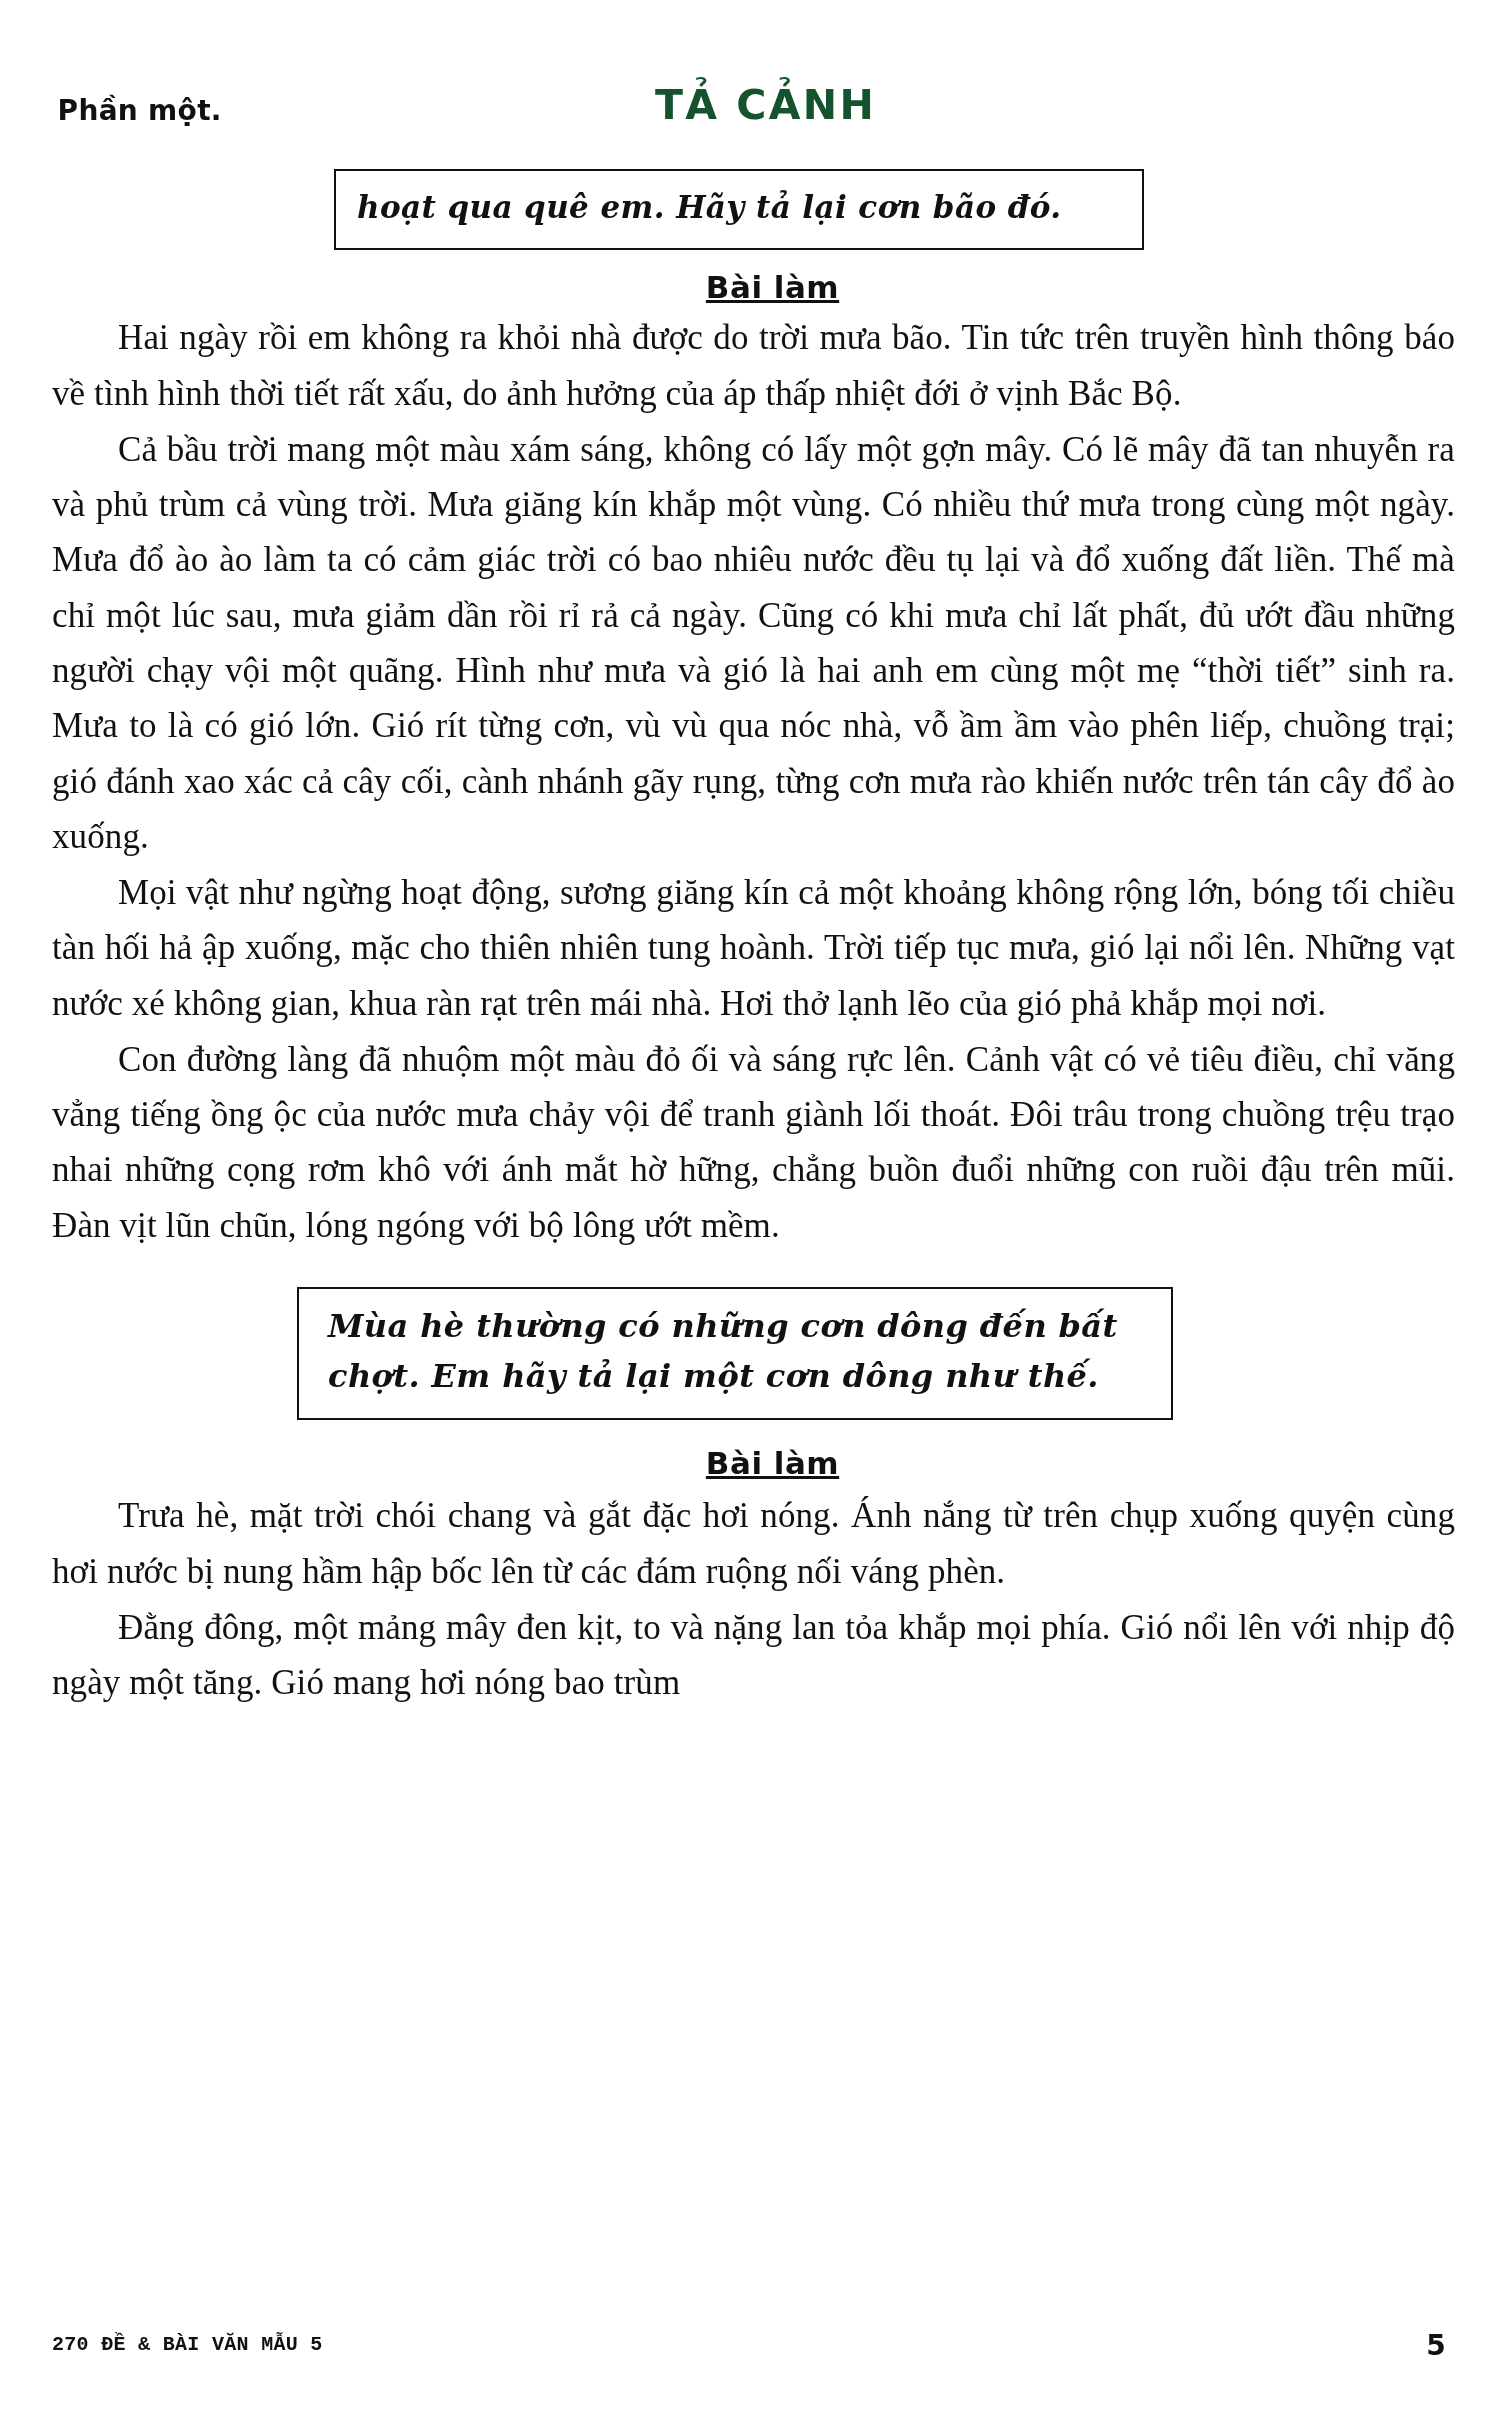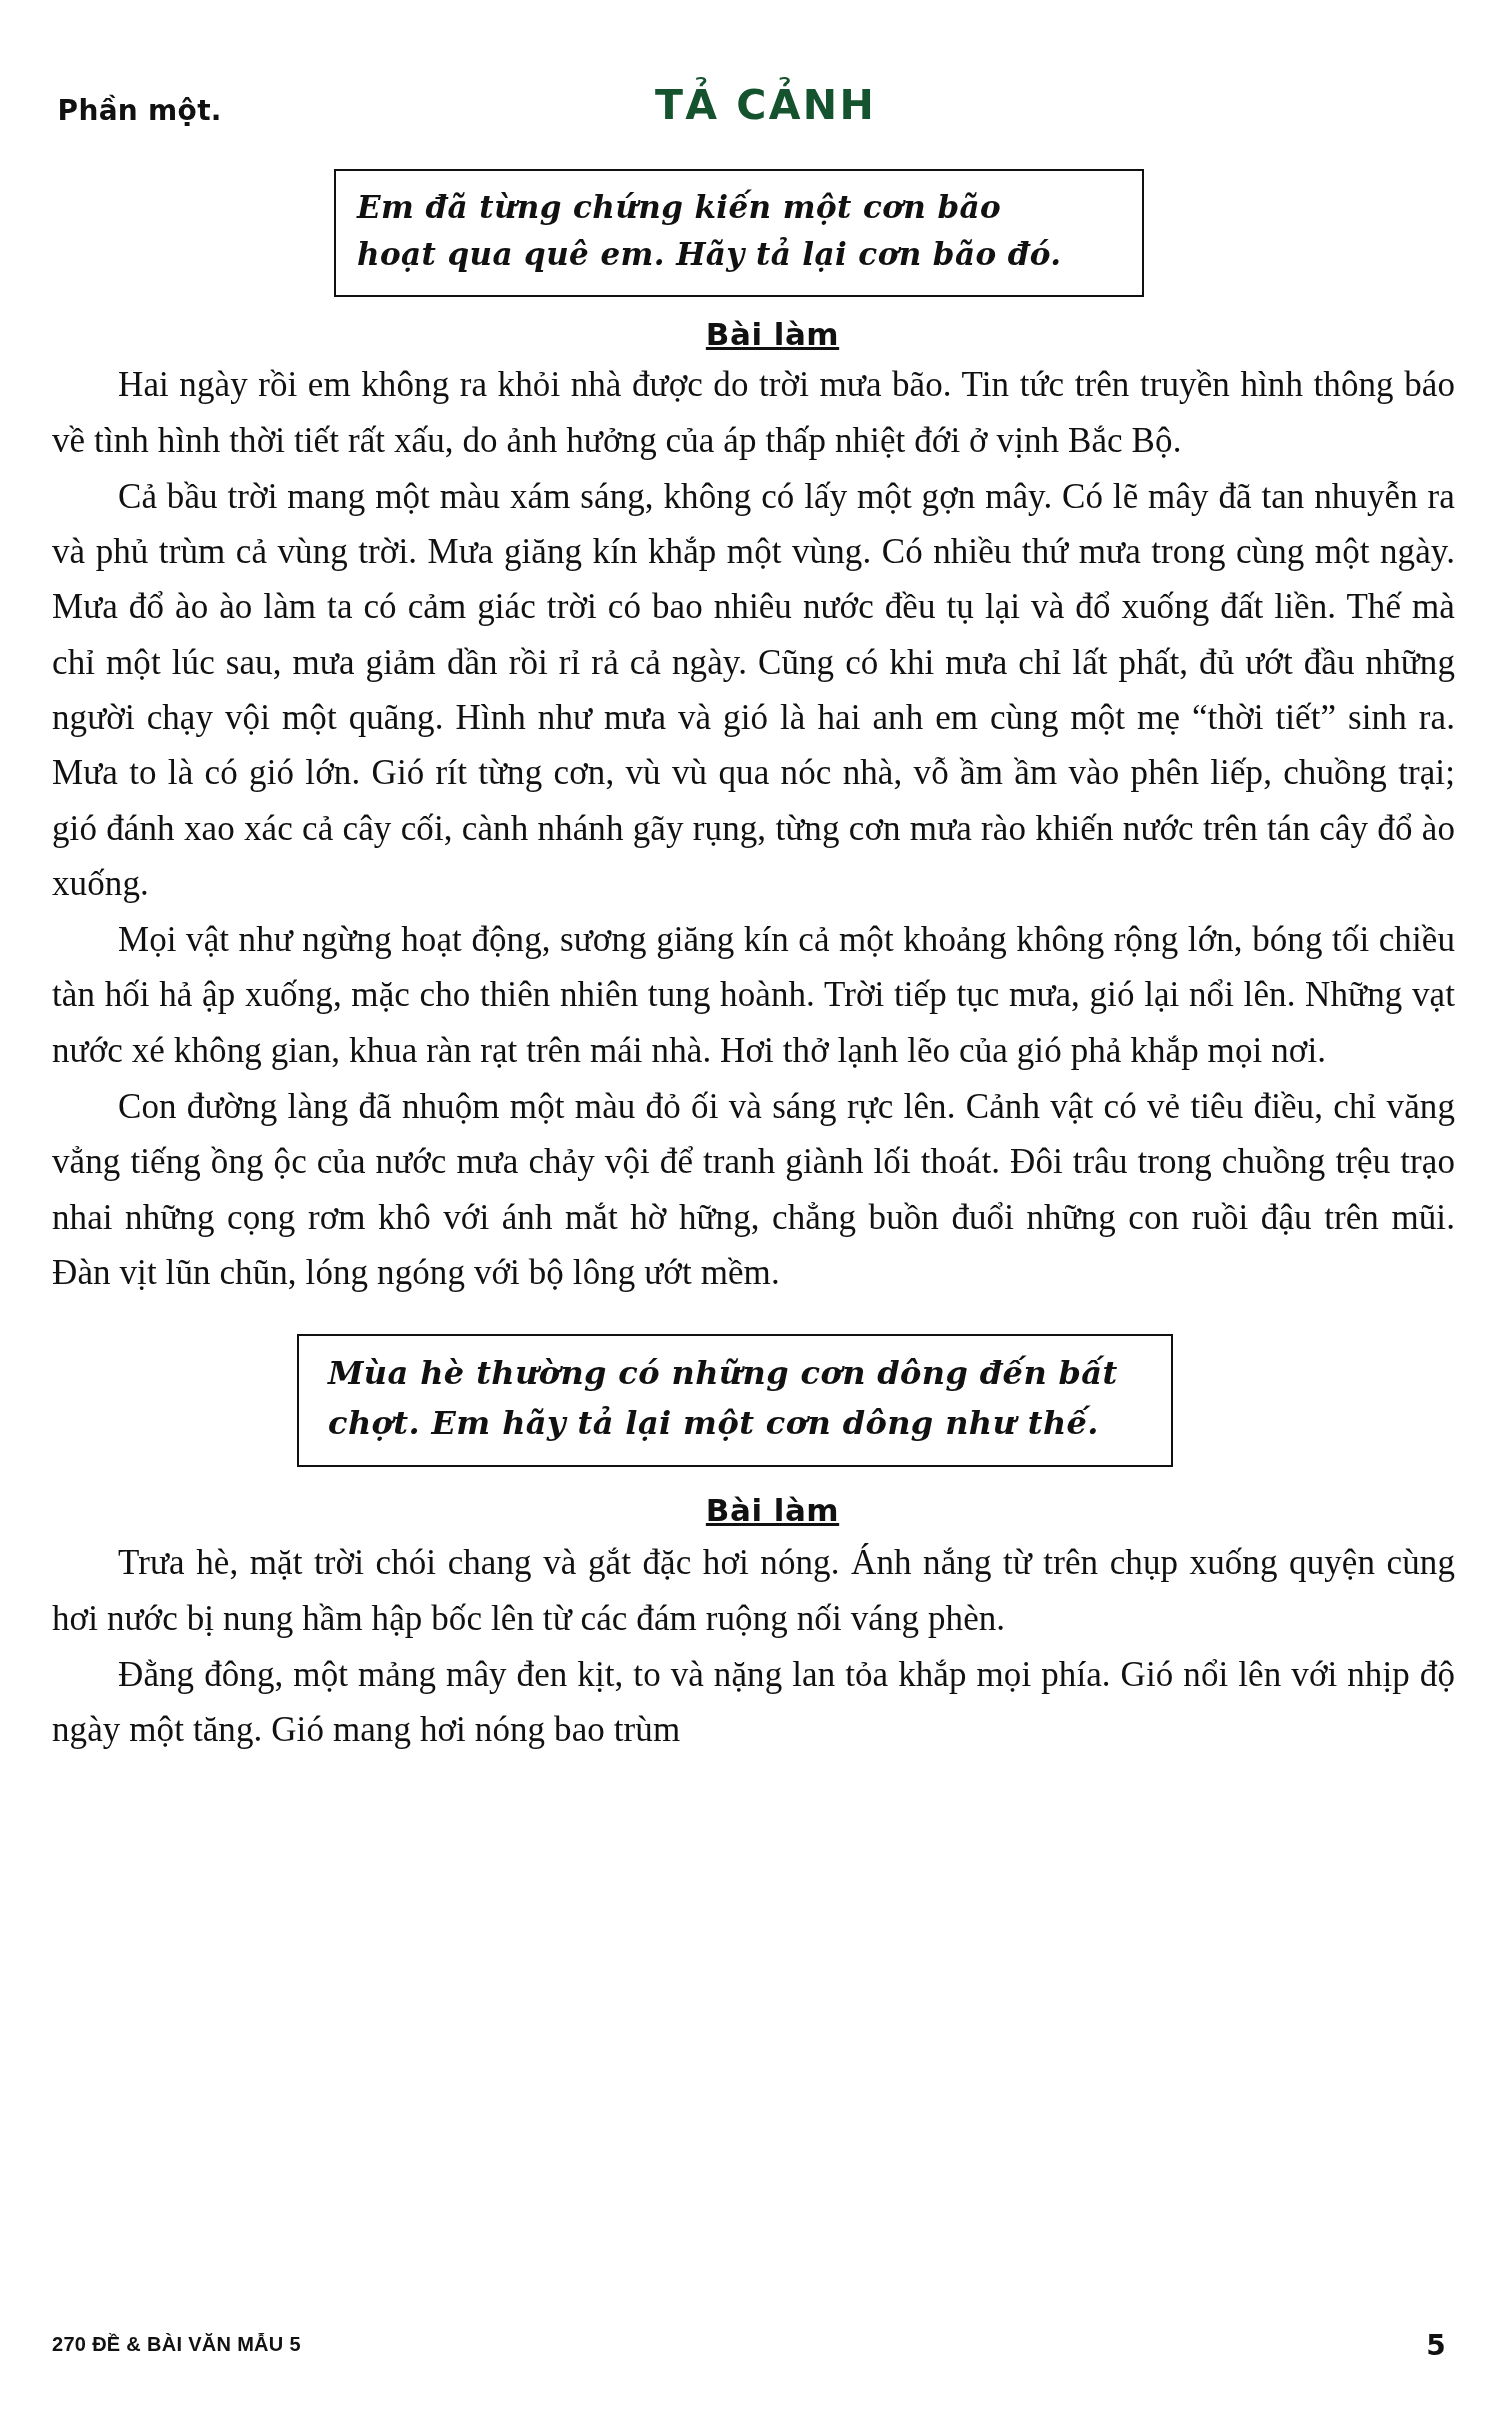--- a/index.html
+++ b/index.html
@@ -119,21 +119,21 @@
     position: absolute;
     left: 52px;
     right: 52px;
     bottom: 55px;
     height: 38px;
   }
   .footer-left {
     position: absolute;
     left: 0;
     bottom: 0;
-    font-family: Liberation Sans, sans-serif;
+    font-family: Liberation Mono, monospace;
     font-weight: bold;
     font-size: 20px;
     letter-spacing: 0.3px;
     color: #111;
   }
   .footer-right {
     position: absolute;
     right: 9.4px;
     bottom: -5.6px;
     font-family: "DejaVu Sans", sans-serif;
@@ -147,21 +147,20 @@
 
 <div class="page">
   <div class="content">
 
     <div class="header-row">
       <div class="part-label">Phần một.</div>
       <div class="section-title">TẢ CẢNH</div>
     </div>
 
     <div class="prompt-box first">
-      <div class="prompt-line">Em đã từng chứng kiến một cơn bão</div>
       <div class="prompt-line">hoạt qua quê em. Hãy tả lại cơn bão đó.</div>
     </div>
 
     <div class="bailam">Bài làm</div>
 
     <p class="para">Hai ngày rồi em không ra khỏi nhà được do trời mưa bão. Tin tức trên truyền hình thông báo về tình hình thời tiết rất xấu, do ảnh hưởng của áp thấp nhiệt đới ở vịnh Bắc Bộ.</p>
     <p class="para">Cả bầu trời mang một màu xám sáng, không có lấy một gợn mây. Có lẽ mây đã tan nhuyễn ra và phủ trùm cả vùng trời. Mưa giăng kín khắp một vùng. Có nhiều thứ mưa trong cùng một ngày. Mưa đổ ào ào làm ta có cảm giác trời có bao nhiêu nước đều tụ lại và đổ xuống đất liền. Thế mà chỉ một lúc sau, mưa giảm dần rồi rỉ rả cả ngày. Cũng có khi mưa chỉ lất phất, đủ ướt đầu những người chạy vội một quãng. Hình như mưa và gió là hai anh em cùng một mẹ “thời tiết” sinh ra. Mưa to là có gió lớn. Gió rít từng cơn, vù vù qua nóc nhà, vỗ ầm ầm vào phên liếp, chuồng trại; gió đánh xao xác cả cây cối, cành nhánh gãy rụng, từng cơn mưa rào khiến nước trên tán cây đổ ào xuống.</p>
     <p class="para">Mọi vật như ngừng hoạt động, sương giăng kín cả một khoảng không rộng lớn, bóng tối chiều tàn hối hả ập xuống, mặc cho thiên nhiên tung hoành. Trời tiếp tục mưa, gió lại nổi lên. Những vạt nước xé không gian, khua ràn rạt trên mái nhà. Hơi thở lạnh lẽo của gió phả khắp mọi nơi.</p>
     <p class="para">Con đường làng đã nhuộm một màu đỏ ối và sáng rực lên. Cảnh vật có vẻ tiêu điều, chỉ văng vẳng tiếng ồng ộc của nước mưa chảy vội để tranh giành lối thoát. Đôi trâu trong chuồng trệu trạo nhai những cọng rơm khô với ánh mắt hờ hững, chẳng buồn đuổi những con ruồi đậu trên mũi. Đàn vịt lũn chũn, lóng ngóng với bộ lông ướt mềm.</p>
 

